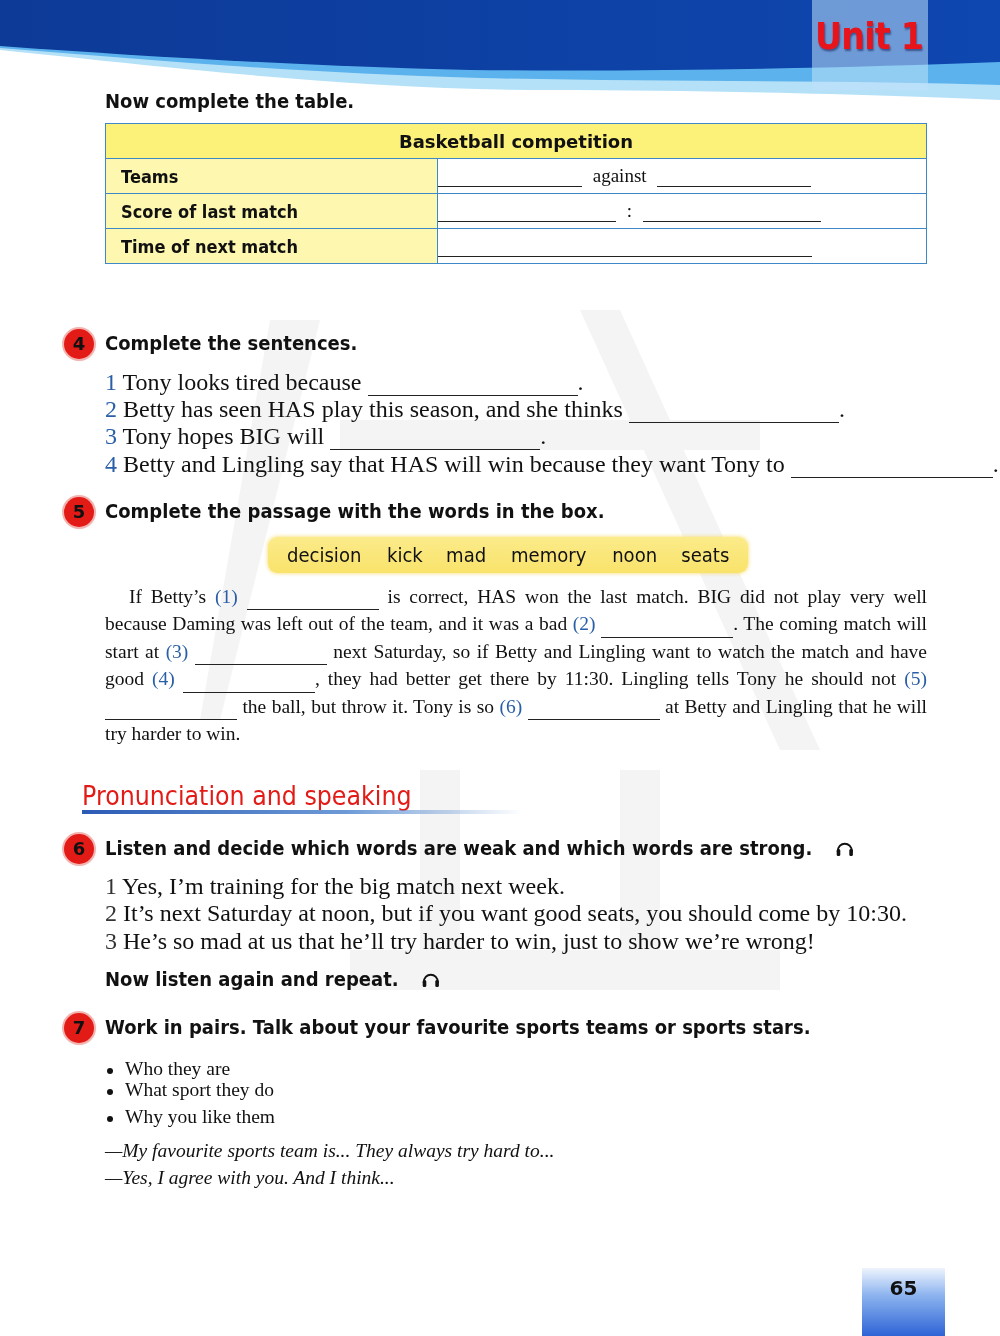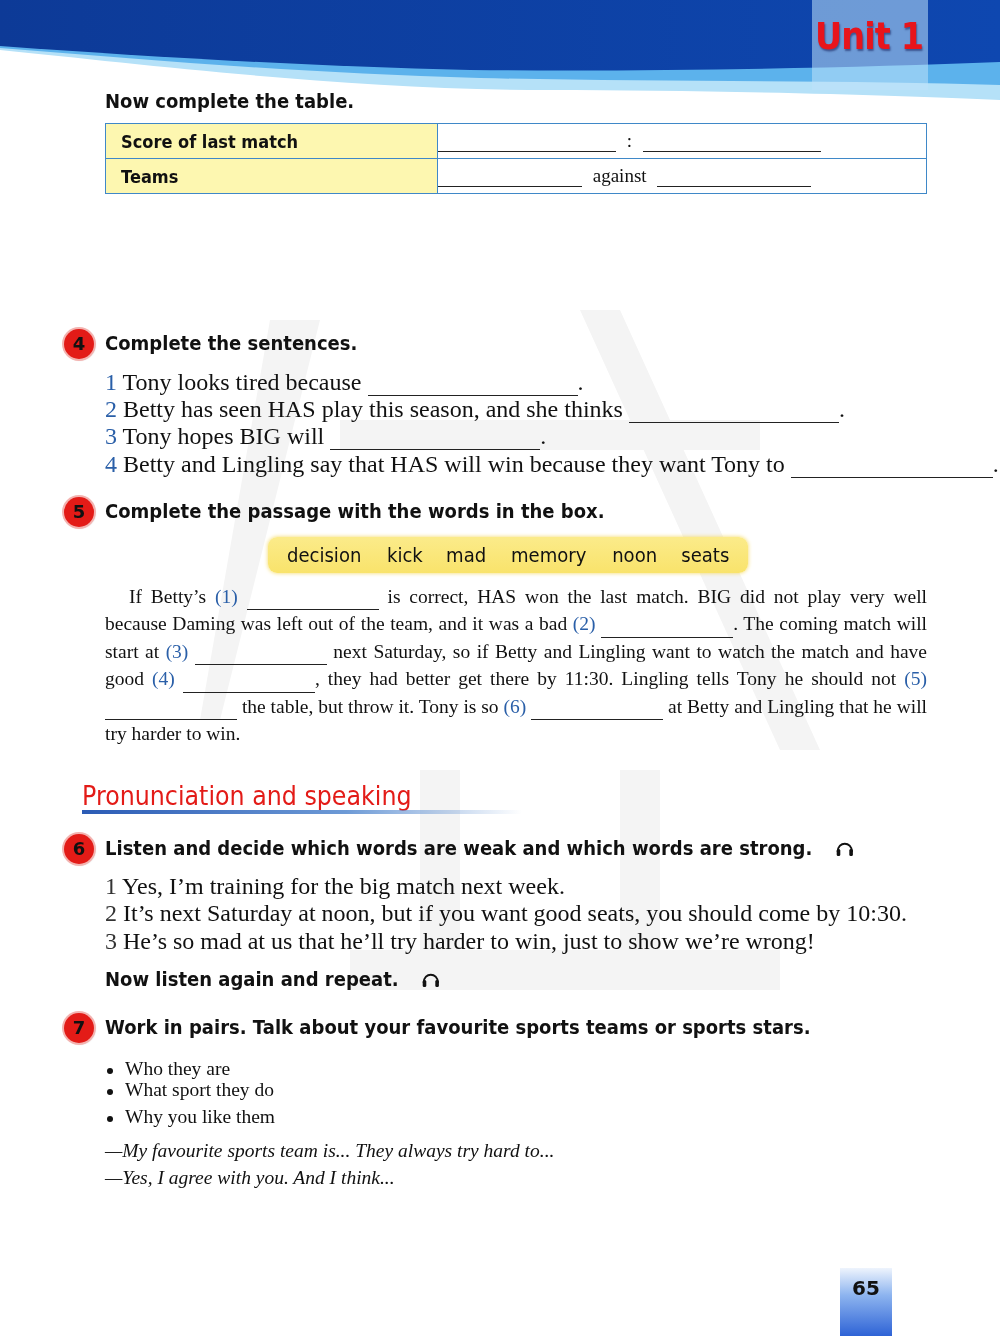--- a/index.html
+++ b/index.html
@@ -21,21 +21,21 @@
   .line{position:absolute;left:105px;font-size:24px;white-space:nowrap;}
   .wordbox{position:absolute;left:268px;top:537px;width:480px;height:36px;border-radius:9px;background:linear-gradient(#fbeb8a,#f9e36b);box-shadow:0 0 4px #f4d860;font-family:"DejaVu Sans",sans-serif;font-size:19px;display:flex;justify-content:center;align-items:center;gap:22px;}
   .wordbox span{transform:scaleX(0.95);}
   .passage{position:absolute;left:105px;top:583px;width:822px;font-size:19.5px;line-height:27.4px;text-align:justify;}
   .section-title{position:absolute;left:82px;top:780px;font-family:"DejaVu Sans",sans-serif;font-size:27px;color:#e31b17;transform:scaleX(0.88);transform-origin:left;white-space:nowrap;}
   .section-rule{position:absolute;left:82px;top:810px;width:440px;height:4px;background:linear-gradient(90deg,#2b5bb5 0%,#6d9ad6 60%,rgba(200,220,245,0) 100%);}
   .bul{position:absolute;left:107px;font-size:19.5px;white-space:nowrap;}
   .dot{display:inline-block;width:6px;height:6px;border-radius:50%;background:#111;margin-right:12px;vertical-align:middle;}
   .ital{position:absolute;left:105px;font-style:italic;font-size:19.5px;white-space:nowrap;}
   .headset{display:inline-block;margin-left:18px;vertical-align:middle;}
-  .pageno{position:absolute;left:840px;top:1268px;width:52px;height:68px;background:linear-gradient(#eef4fd 0%,#8db4ef 40%,#2e63d6 100%);}
+  .pageno{position:absolute;left:862px;top:1268px;width:83px;height:68px;background:linear-gradient(#eef4fd 0%,#8db4ef 40%,#2e63d6 100%);}
   .pageno span{display:block;text-align:center;margin-top:8px;font-family:"DejaVu Sans",sans-serif;font-weight:bold;font-size:20px;color:#111;}
   .wm{position:absolute;left:200px;top:300px;width:620px;height:700px;pointer-events:none;}
 </style>
 </head>
 <body>
 
 <div class="banner">
   <svg width="1000" height="100" viewBox="0 0 1000 100">
     <defs>
       <linearGradient id="dk" x1="0" y1="0" x2="1" y2="0">
@@ -59,34 +59,43 @@
     <rect x="220" y="470" width="40" height="220"></rect>
     <rect x="420" y="470" width="40" height="220"></rect>
     <path d="M150,650 L580,650 L580,690 L150,690 Z"></path>
   </g>
 </svg>
 
 <div class="instr" style="top:89px;">Now complete the table.</div>
 
 <table class="comp">
   <tbody>
+      <tr>
+        <th colspan="2">Basketball competition</th>
+      </tr>
+  <tr>
+    <td class="lbl"><span>Teams</span></td>
+    <td class="val">
+      <span class="blank" style="width:144px"></span>
+      <span style="margin:0 6px">against</span>
+      <span class="blank" style="width:154px"></span>
+    </td>
+  </tr>
   <tr>
     <td class="lbl"><span>Score of last match</span></td>
     <td class="val">
       <span class="blank" style="width:178px"></span>
       <span style="margin:0 6px">:</span>
       <span class="blank" style="width:178px"></span>
     </td>
   </tr>
   <tr>
-    <td class="lbl"><span>Teams</span></td>
+    <td class="lbl"><span>Time of next match</span></td>
     <td class="val">
-      <span class="blank" style="width:144px"></span>
-      <span style="margin:0 6px">against</span>
-      <span class="blank" style="width:154px"></span>
+      <span class="blank" style="width:374px"></span>
     </td>
   </tr>
 </tbody>
   </table>
 
 <div class="badge" style="top:329px;">4</div>
 <div class="instr" style="top:331px;">Complete the sentences.</div>
 
 <div class="line" style="top:369px;">
   <span class="num">1</span>
@@ -128,21 +137,21 @@
   <span>is correct, HAS won the last match. BIG did not play very well because Daming was left out of the team, and it was a bad</span>
   <span class="num">(2)</span>
   <span class="blank" style="width:132px"></span><span>. The coming match will start at</span>
   <span class="num">(3)</span>
   <span class="blank" style="width:132px"></span>
   <span>next Saturday, so if Betty and Lingling want to watch the match and have good</span>
   <span class="num">(4)</span>
   <span class="blank" style="width:132px"></span><span>, they had better get there by 11:30. Lingling tells Tony he should not</span>
   <span class="num">(5)</span>
   <span class="blank" style="width:132px"></span>
-  <span>the table, but throw it. Tony is so</span>
+  <span>the ball, but throw it. Tony is so</span>
   <span class="num">(6)</span>
   <span class="blank" style="width:132px"></span>
   <span>at Betty and Lingling that he will try harder to win.</span>
 </div>
 
 <div class="section-title">Pronunciation and speaking</div>
 <div class="section-rule"></div>
 
 <div class="badge" style="top:834px;">6</div>
 <div class="instr" style="top:836px;">

